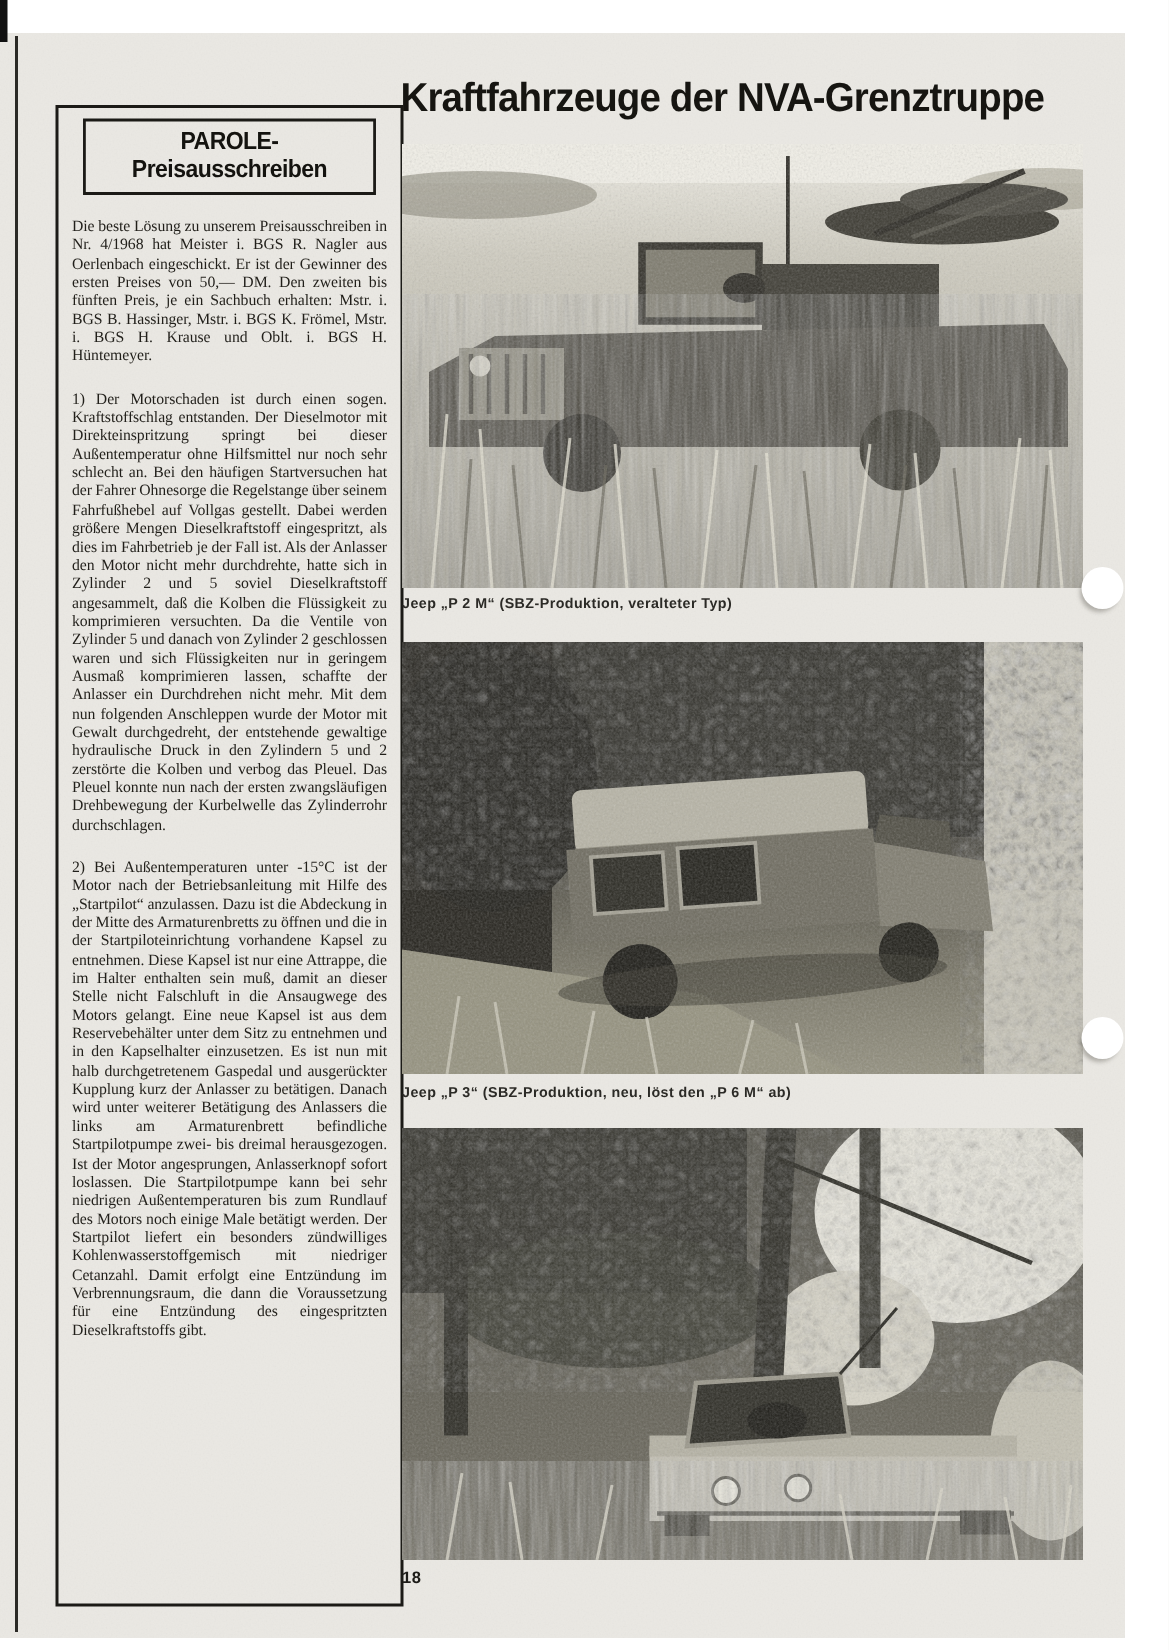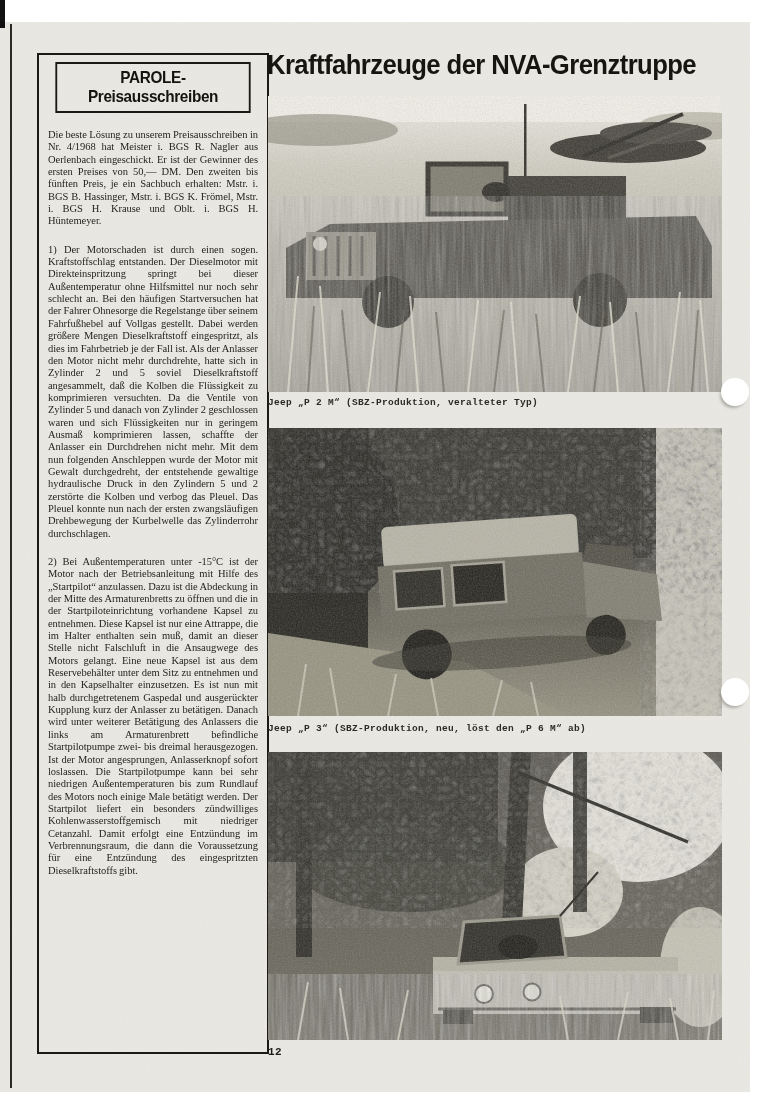--- a/index.html
+++ b/index.html
@@ -5,39 +5,39 @@
   html,body{margin:0;padding:0;background:#ffffff;}
   #stage{position:relative;width:779px;height:1100px;background:#ffffff;overflow:hidden;
          font-family:"Liberation Serif", serif;}
   
   .paper{position:absolute;left:0;top:22px;width:750px;height:1070px;background:#eae8e3;}
   .paper-grain{position:absolute;left:0;top:22px;width:750px;height:1070px;pointer-events:none;}
   .spine-line{position:absolute;left:10px;top:24px;width:2px;height:1064px;background:#2b2a26;}
   .corner-mark{position:absolute;left:0;top:0;width:5px;height:28px;background:#111;}
 
   
-  .parole-box{position:absolute;left:37px;top:53px;width:232px;height:1001px;
+  .parole-box{position:absolute;left:37px;top:70px;width:232px;height:1001px;
               border:2px solid #1b1a16;box-sizing:border-box;padding:7px 9px 6px 9px;overflow:hidden;}
   .parole-head{border:2px solid #1b1a16;text-align:center;padding:4px 2px 5px 2px;margin-bottom:7px;
                font-family:"Liberation Sans", sans-serif;font-weight:bold;font-size:16.5px;
                letter-spacing:-0.4px;color:#14130f;transform:scaleX(0.93);transform-origin:center;}
   .parole-p{font-size:10.5px;line-height:12.35px;text-align:justify;color:#211f1a;
             margin:16px 0 7px 0;word-spacing:-0.4px;letter-spacing:-0.05px;}
 
   
   .main-title{position:absolute;left:267px;top:50px;width:500px;
               font-family:"Liberation Sans", sans-serif;font-weight:bold;font-size:27px;
               letter-spacing:-0.6px;color:#161511;transform:scaleX(0.95);transform-origin:left;}
   .photo{position:absolute;left:268px;width:454px;overflow:hidden;background:#9a978a;}
   .photo svg{display:block;width:100%;height:100%;}
   .ph1{top:96px;height:296px;}
   .ph2{top:428px;height:288px;}
   .ph3{top:752px;height:288px;}
   .caption{position:absolute;left:268px;width:470px;
-           font-family:Liberation Mono, monospace;font-size:9.5px;font-weight:bold;
+           font-family:Liberation Sans, sans-serif;font-size:9.5px;font-weight:bold;
            letter-spacing:0.3px;color:#2b2a26;}
   .cap1{top:397px;}
   .cap2{top:723px;}
   .cap3{top:1046px;display:flex;justify-content:space-between;align-items:baseline;}
   .pageno{font-size:11px;font-weight:bold;color:#1d1c18;}
 
   
   .hole{position:absolute;width:28px;height:28px;border-radius:50%;background:#ffffff;
         box-shadow:-2px 3px 3px -1px rgba(90,88,80,0.4);}
   .hole1{left:721px;top:378px;}
@@ -212,19 +212,19 @@
         <rect x="175" y="258" width="30" height="14" fill="#3a382f"></rect>
         <rect x="372" y="255" width="34" height="16" fill="#3a382f"></rect>
         <path d="M292 164 L330 120" stroke="#26251f" stroke-width="2"></path>
       </g>
       <rect y="228" width="454" height="60" filter="url(#grass3)" opacity="0.55"></rect>
       <path d="M30 288 L40 230 M80 288 L72 236 M130 288 L140 238 M300 288 L292 244 M350 288 L360 240 M410 288 L402 246 M440 288 L446 238" stroke="#d8d5c8" stroke-width="2" opacity="0.8"></path>
       <rect width="454" height="288" filter="url(#grain3)" opacity="0.28"></rect>
     </svg>
   </div>
   <div class="caption cap3">
-    <span class="pageno">12</span>
+    <span class="pageno">18</span>
   </div>
 
   <div class="hole hole1"></div>
   <div class="hole hole2"></div>
 
 </div>
 
 </body></html>

